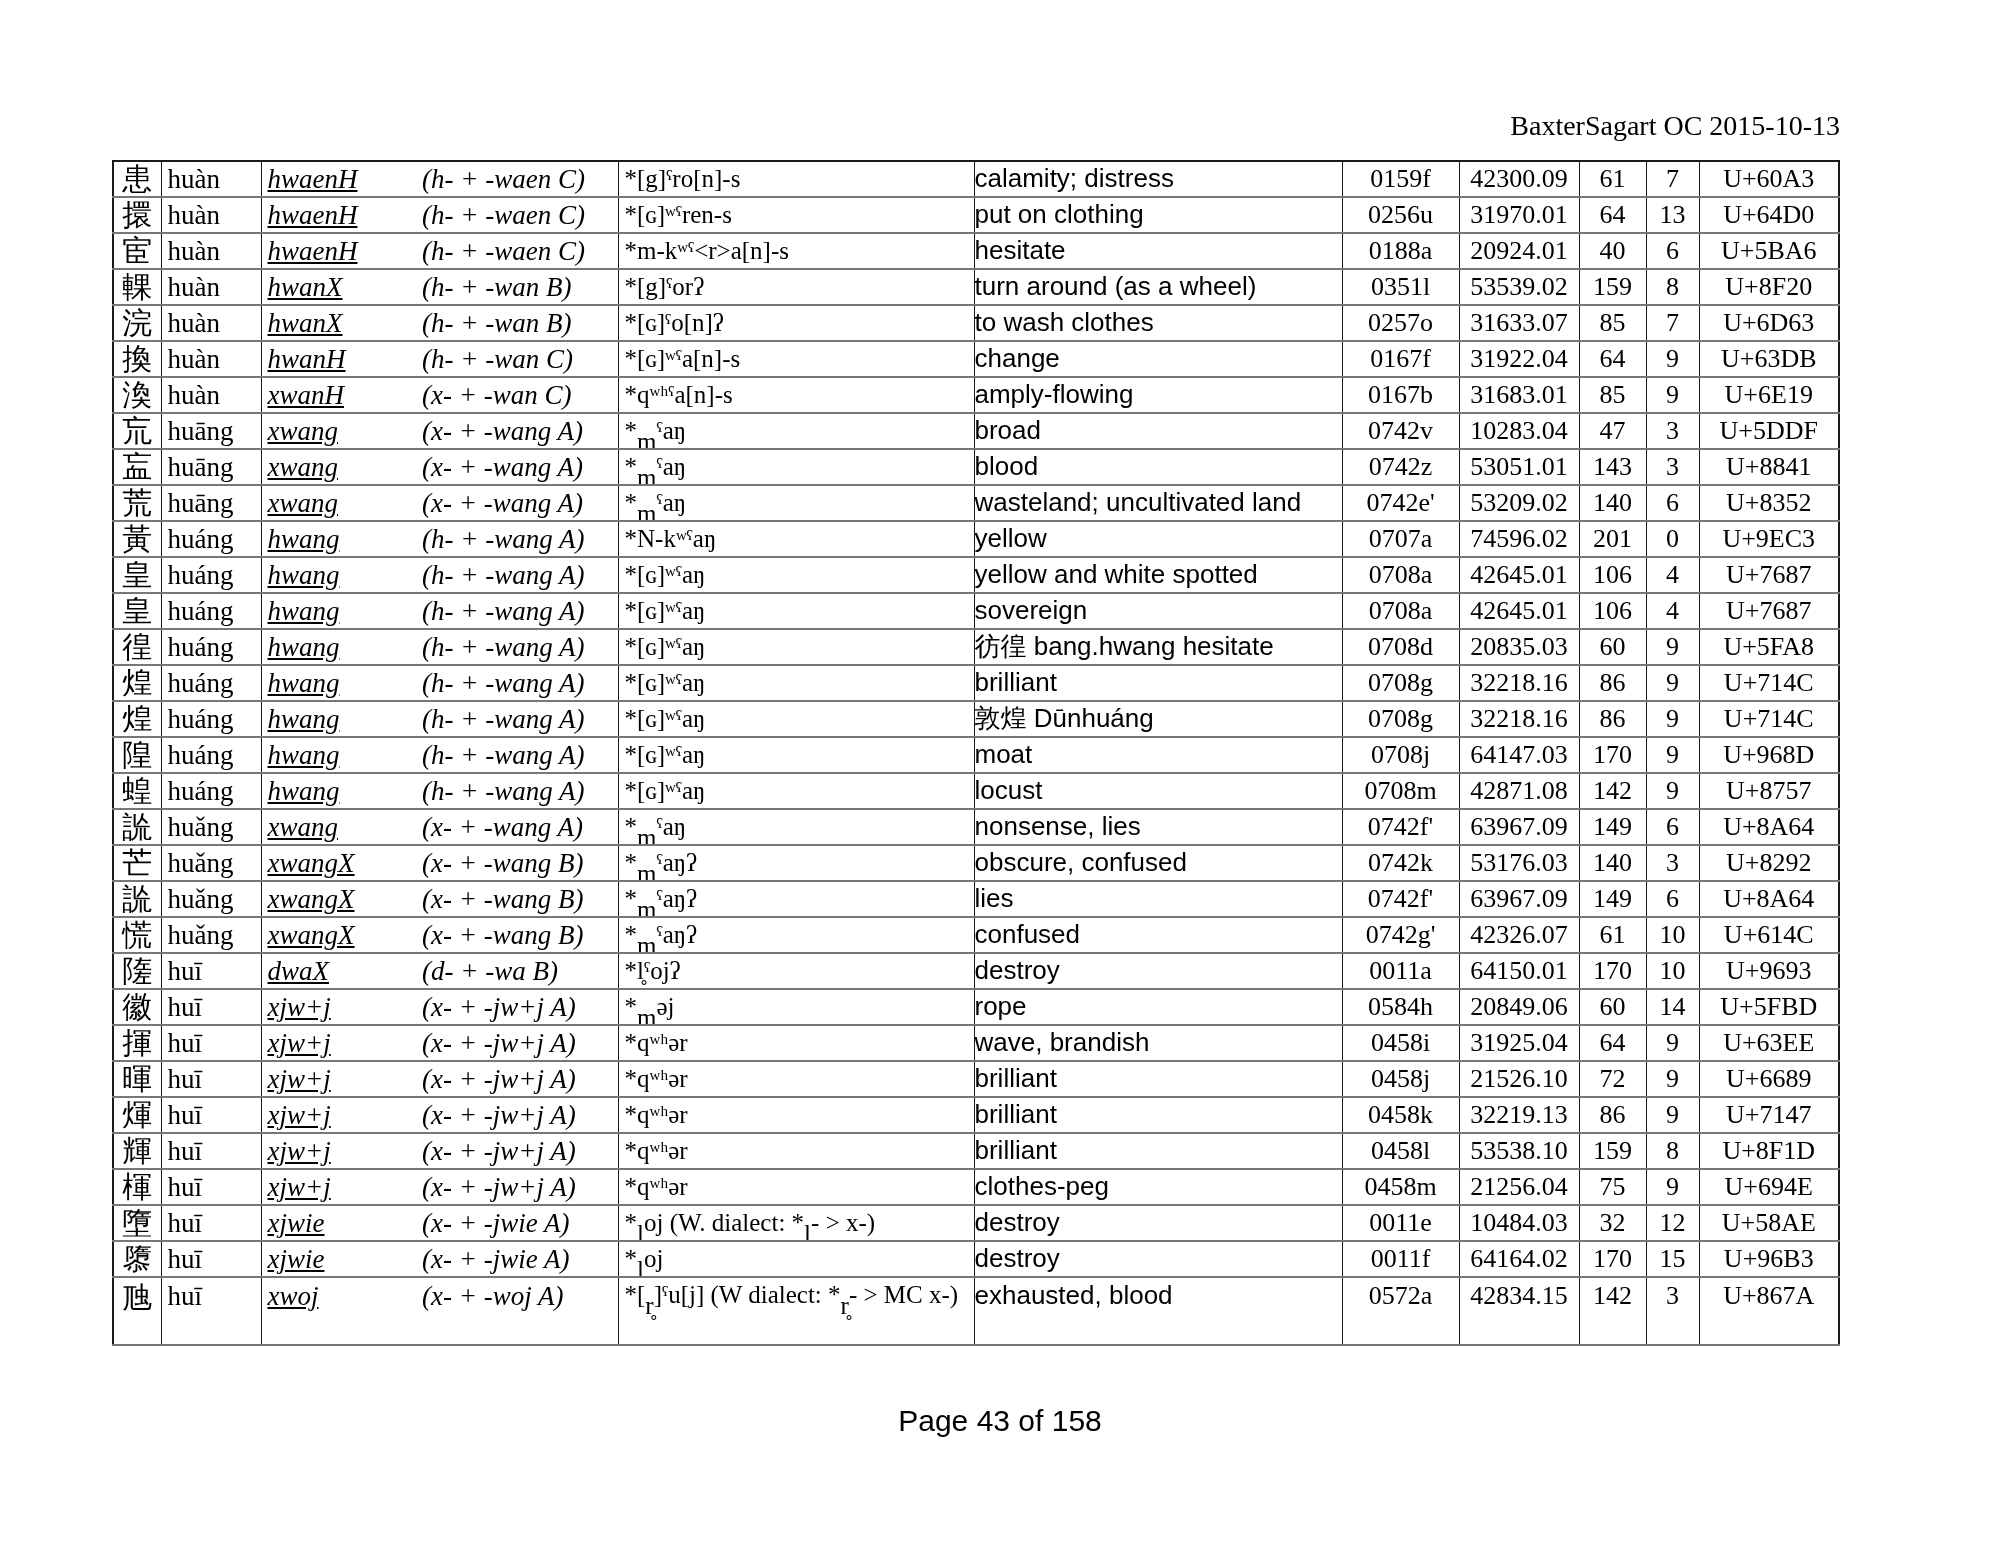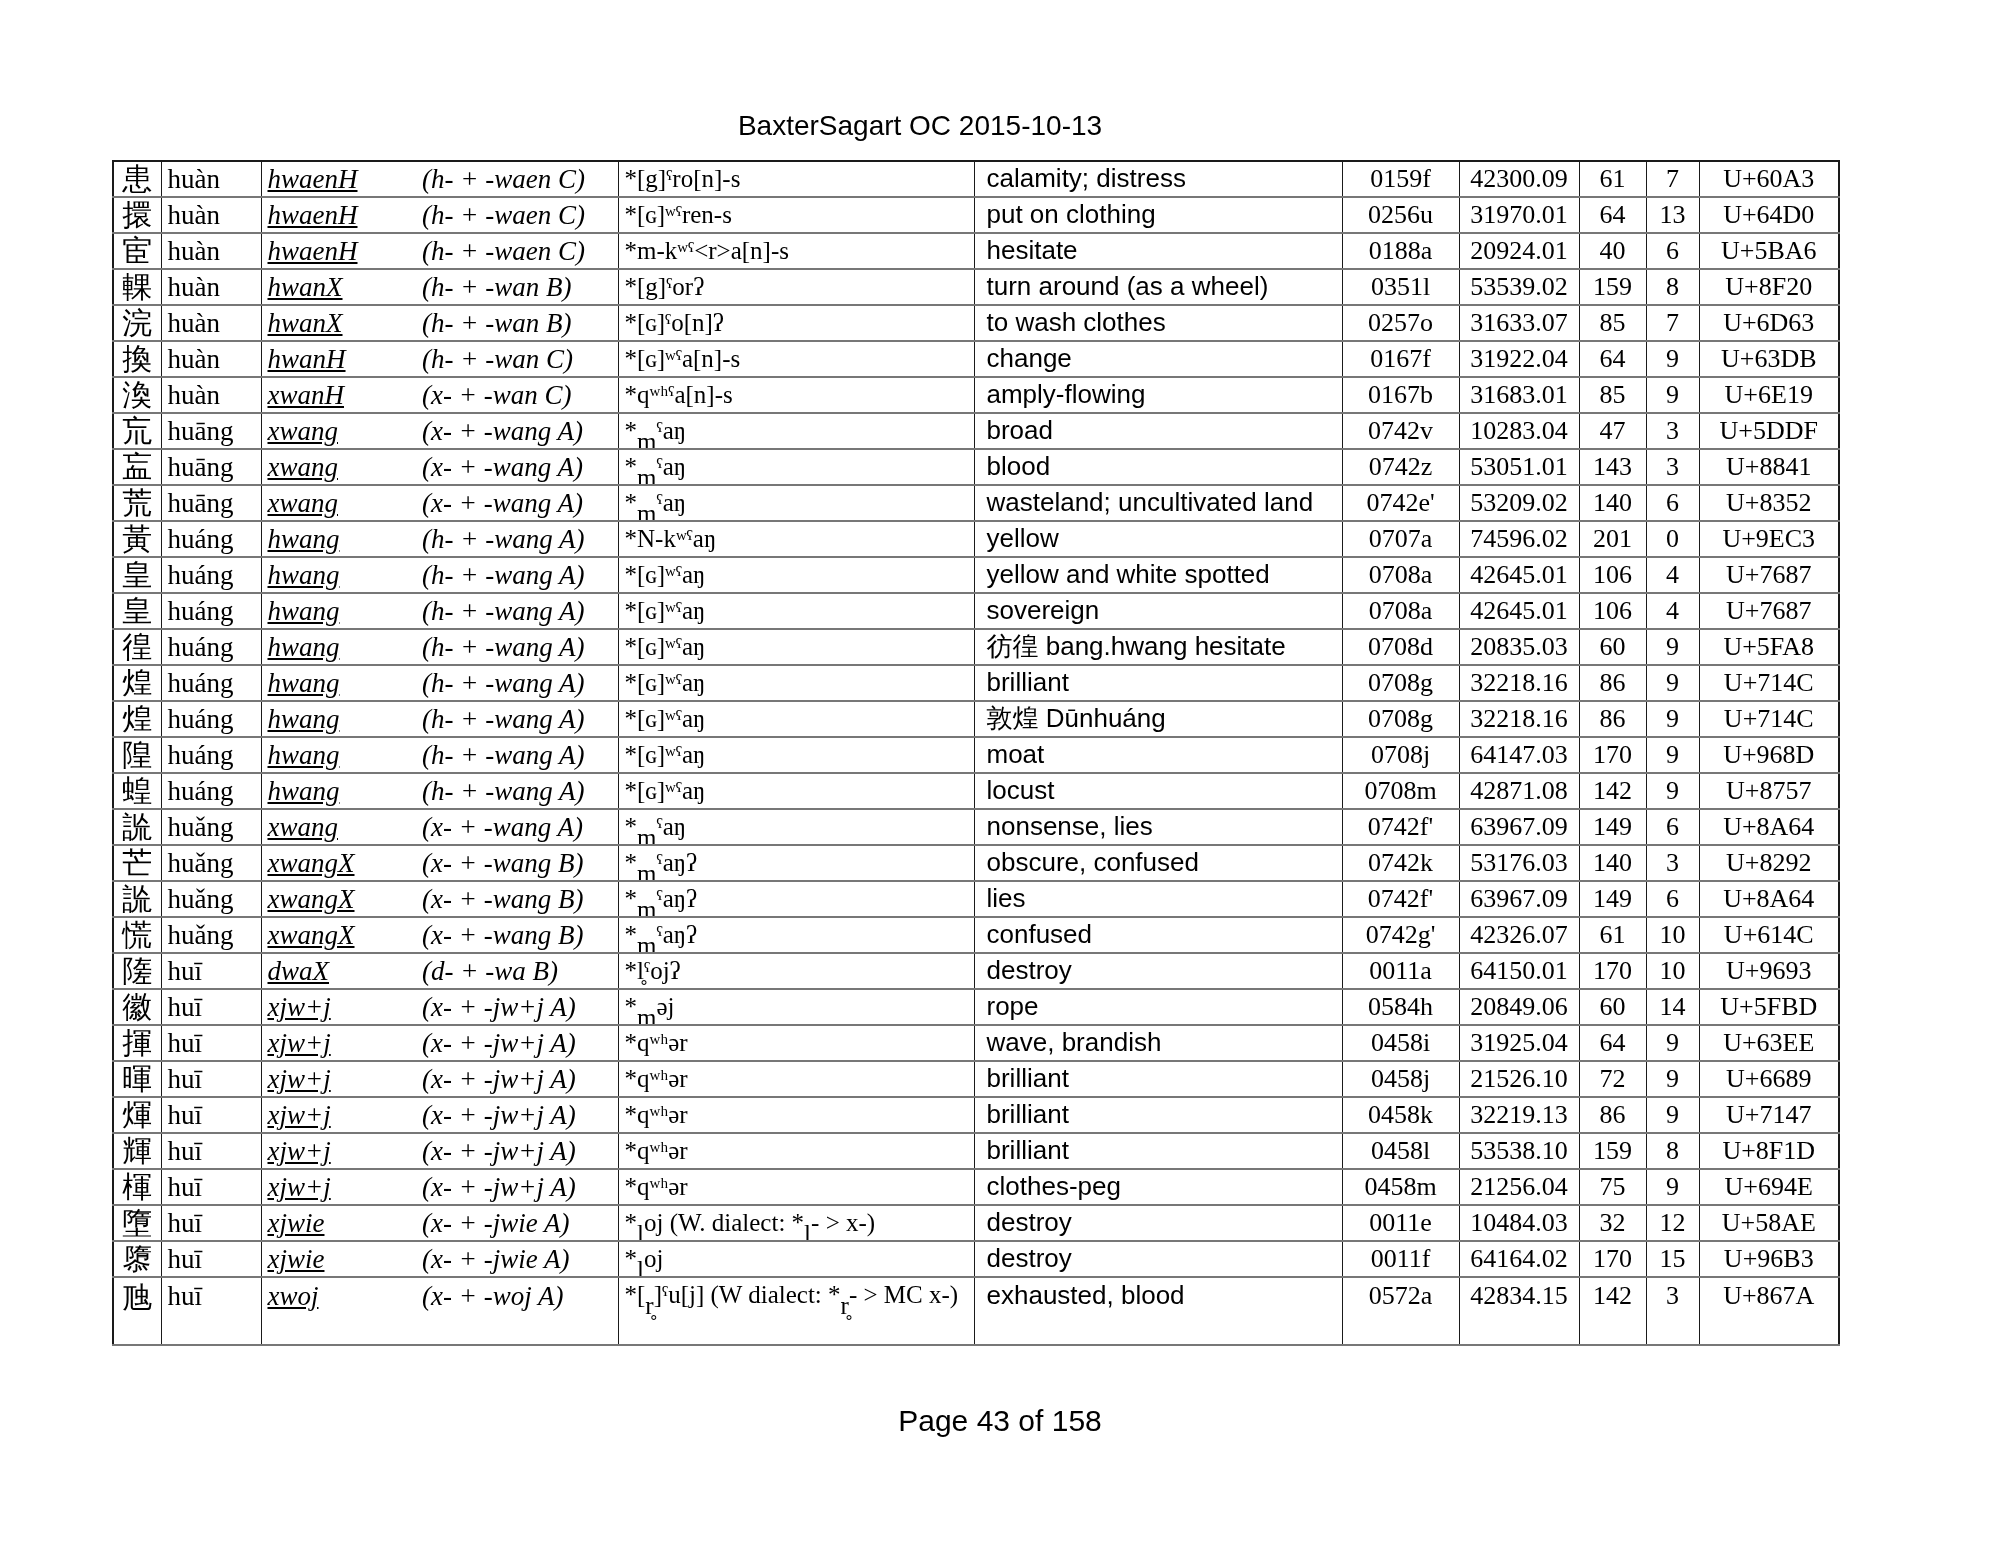--- a/index.html
+++ b/index.html
@@ -1,33 +1,33 @@
 <!DOCTYPE html>
 <html><head>
 <meta charset="utf-8">
 <style>
   html,body{margin:0;padding:0;background:#fff;}
   body{width:2000px;height:1545px;position:relative;color:#000;
        font-family:"Liberation Serif","DejaVu Serif",serif;}
-  .page-title{position:absolute;top:110px;left:0;width:1840px;text-align:center;
-       font-family:Liberation Sans, sans-serif;font-size:28px;}
+  .page-title{position:absolute;top:110px;left:0;width:1840px;text-align:right;
+       font-family:Liberation Serif, serif;font-size:28px;}
   .page-footer{position:absolute;top:1404px;left:0;width:2000px;text-align:center;
        font-family:"Liberation Sans","DejaVu Sans",sans-serif;font-size:30px;}
   table.oc-table{position:absolute;left:112px;top:160px;width:1726px;
        border-collapse:collapse;table-layout:fixed;border:2px solid #1a1a1a;}
   td{border-right:1px solid #1a1a1a;border-bottom:2px solid #777;
      height:34px;vertical-align:middle;padding:0 6px;overflow:hidden;
      line-height:1.05;white-space:nowrap;}
   td.mc-roman{border-right:none;text-decoration:underline;}
   tr:last-child td{height:62px;vertical-align:top;padding-top:4px;}
   .char{font-size:30px;text-align:center;padding:0 2px;}
   .pinyin{font-size:27px;margin-top:31px;}
   .mc,.mc-analysis{font-size:27px;font-style:italic;}
   .oc{font-size:25px;font-family:Liberation Serif, serif;}
-  .gloss{font-family:"Liberation Sans","DejaVu Sans",sans-serif;font-size:26px;padding-left:12px;}
+  .gloss{font-family:"Liberation Sans","DejaVu Sans",sans-serif;font-size:26px;padding-left:0;}
   .num{font-size:26px;text-align:center;}
   .low{position:relative;top:0.45em;display:inline-block;}
 </style>
 </head>
 <body>
 
 <div class="page-title">BaxterSagart OC 2015-10-13</div>
 
 <table class="oc-table">
   <colgroup>

